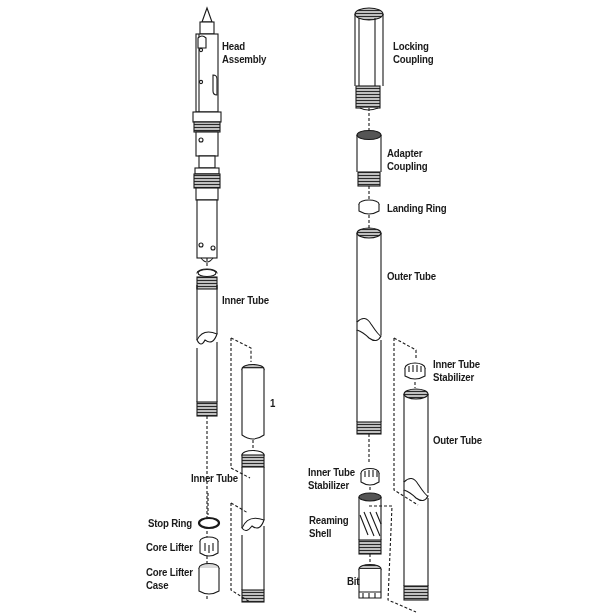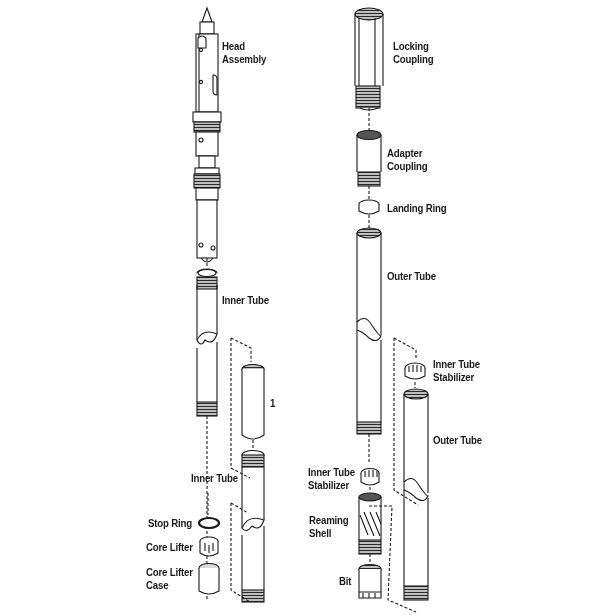--- a/index.html
+++ b/index.html
@@ -194,13 +194,13 @@
 </div>
 <div class="lbl" style="left:433px; top:434px;">Outer Tube</div>
 <div class="lbl" style="left:308px; top:466px;">
   <div>Inner Tube</div>
   <div>Stabilizer</div>
 </div>
 <div class="lbl" style="left:309px; top:514px;">
   <div>Reaming</div>
   <div>Shell</div>
 </div>
-<div class="lbl" style="left:339px; top:575px;">Bit</div>
+<div class="lbl" style="left:347px; top:575px;">Bit</div>
 
 </body></html>

